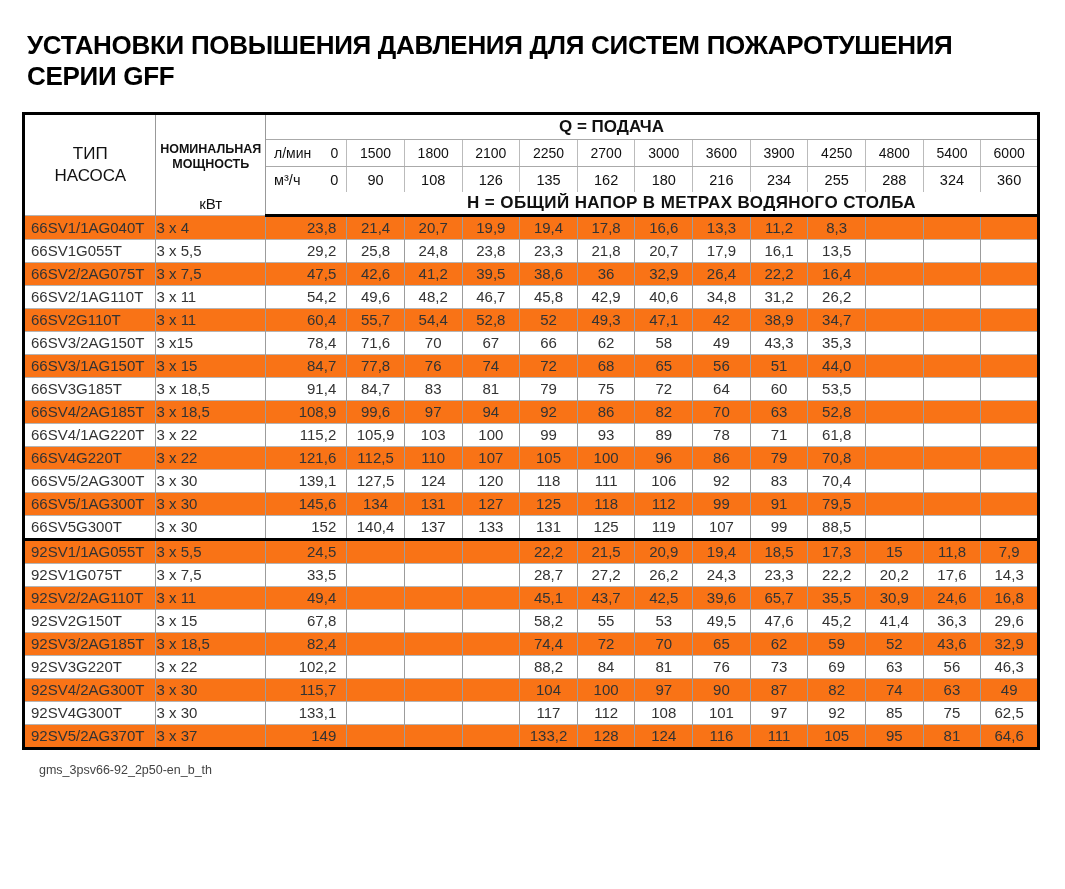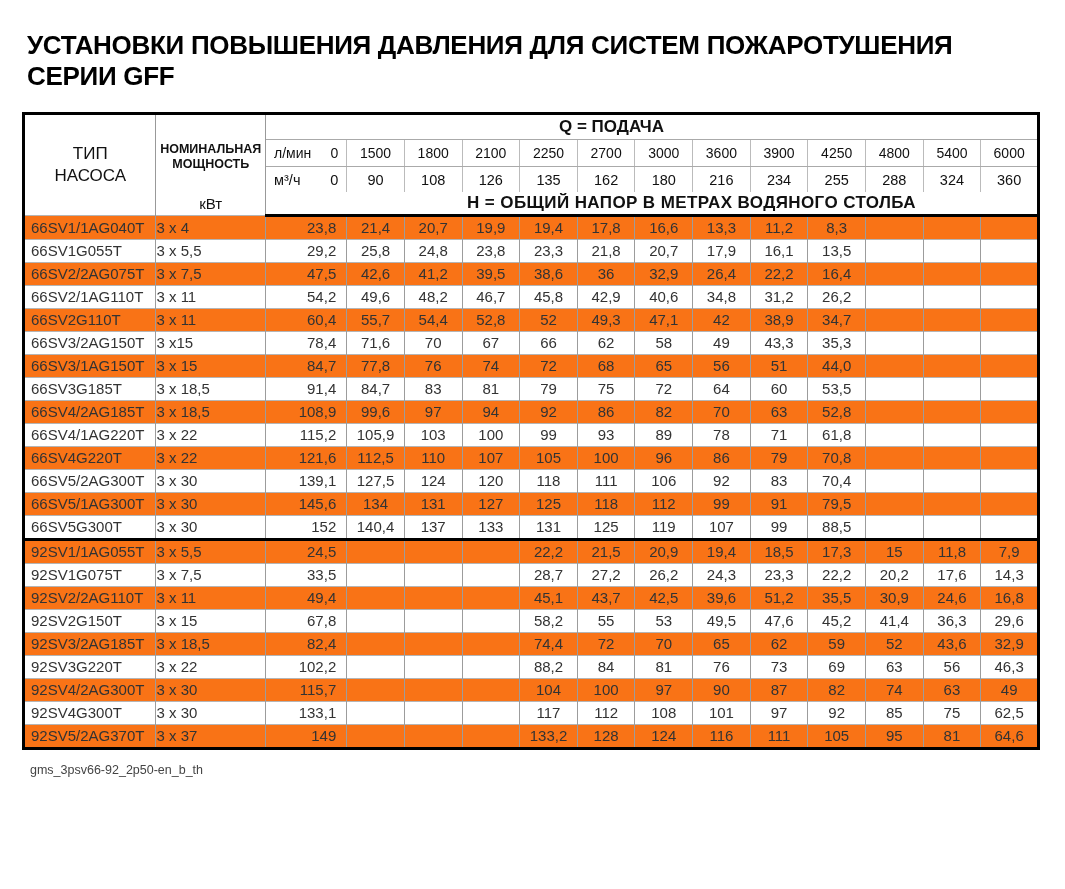--- a/index.html
+++ b/index.html
@@ -123,21 +123,21 @@
 
   
   .footer-row {
     display: flex;
     justify-content: space-between;
     align-items: flex-start;
     margin-top: 13px;
     padding-left: 8px;
   }
   .footnote { font-size: 13px; color: #222; }
-  .doc-code { font-size: 12.5px; color: #444; }
+  .doc-code { font-size: 12.5px; color: #444; margin-left: 9px; }
 </style>
 </head>
 <body>
 
 <div class="page">
 
   <h1 class="page-title">УСТАНОВКИ ПОВЫШЕНИЯ ДАВЛЕНИЯ ДЛЯ СИСТЕМ ПОЖАРОТУШЕНИЯ
 СЕРИИ GFF</h1>
 
 
@@ -484,21 +484,21 @@
           <td class="col-type">92SV2/2AG110T</td>
           <td class="col-power">3 x 11</td>
           <td class="col-val0" colspan="2">49,4</td>
           <td class="col-num"></td>
           <td class="col-num"></td>
           <td class="col-num"></td>
           <td class="col-num">45,1</td>
           <td class="col-num">43,7</td>
           <td class="col-num">42,5</td>
           <td class="col-num">39,6</td>
-          <td class="col-num">51,2</td>
+          <td class="col-num">65,7</td>
           <td class="col-num">35,5</td>
           <td class="col-num">30,9</td>
           <td class="col-num">24,6</td>
           <td class="col-num">16,8</td>
         </tr>
         <tr>
           <td class="col-type">92SV2G150T</td>
           <td class="col-power">3 x 15</td>
           <td class="col-val0" colspan="2">67,8</td>
           <td class="col-num"></td>

